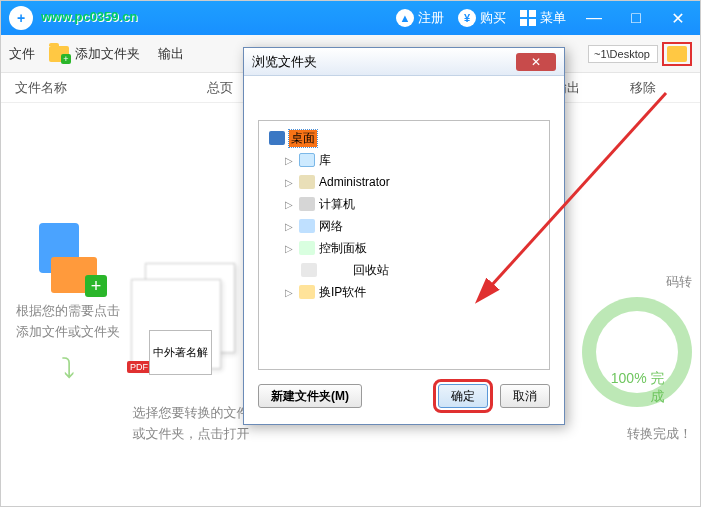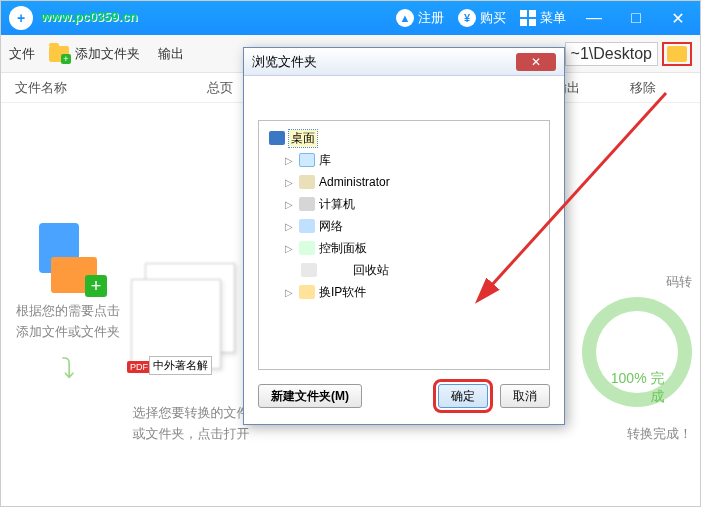--- a/index.html
+++ b/index.html
@@ -16,21 +16,21 @@
 .titlebar .right .grid span { background: #fff; }
 .titlebar .right .win { width: 28px; text-align: center; font-size: 16px; }
 
 
 .toolbar { height: 38px; background: #f7f7f7; border-bottom: 1px solid #e5e5e5; display: flex; align-items: center; padding: 0 8px; font-size: 13px; color: #333; }
 .toolbar .btn { display: flex; align-items: center; gap: 6px; margin-right: 14px; }
 .toolbar .folder-icon { width: 20px; height: 16px; background: #ffc843; border-radius: 2px; position: relative; }
 .toolbar .folder-icon::before { content: ""; position: absolute; top: -3px; left: 0; width: 10px; height: 3px; background: #ffc843; border-radius: 2px 2px 0 0; }
 .toolbar .plus { position: absolute; bottom: -2px; right: -2px; width: 10px; height: 10px; background: #2ab62a; color: #fff; font-size: 9px; line-height: 10px; text-align: center; border-radius: 2px; }
 .toolbar .output { margin-left: 4px; }
-.toolbar .path { margin-left: auto; background: #fff; border: 1px solid #ccc; padding: 2px 5px; font-size: 16px; min-width: 70px; }
+.toolbar .path { margin-left: auto; background: #fff; border: 1px solid #ccc; padding: 2px 5px; font-size: 11px; min-width: 70px; }
 .toolbar .browse { width: 30px; height: 24px; border: 2px solid #e03030; margin-left: 4px; display: flex; align-items: center; justify-content: center; position: relative; }
 .toolbar .browse .fi { width: 20px; height: 16px; background: #ffc843; border-radius: 2px; }
 
 
 .colheaders { height: 30px; display: flex; align-items: center; padding: 0 14px; font-size: 13px; color: #555; border-bottom: 1px solid #eee; }
 .colheaders span { margin-right: 30px; }
 .colheaders .r { margin-left: auto; display: flex; gap: 20px; }
 
 
 .main { position: relative; height: calc(100% - 102px); background: #fff; }
@@ -44,21 +44,21 @@
 .leftcard .tx { font-size: 13px; color: #888; line-height: 1.6; }
 .leftcard .arrow { margin-top: 10px; color: #9fd88a; font-size: 28px; }
 
 
 .midprev { position: absolute; left: 130px; top: 160px; width: 120px; }
 .midprev .pile { position: relative; width: 110px; height: 110px; }
 .midprev .sheet { position: absolute; background: #fff; border: 1px solid #ccc; width: 90px; height: 90px; box-shadow: 2px 2px 4px rgba(0,0,0,.1); filter: blur(1px); }
 .midprev .sheet.a { left: 14px; top: 0; }
 .midprev .sheet.b { left: 0; top: 16px; }
 .midprev .pdf { position: absolute; left: -4px; bottom: 0; background: #e03030; color: #fff; font-size: 9px; padding: 1px 3px; border-radius: 2px; }
-.midprev .label { position: absolute; left: 18px; bottom: -2px; font-size: 11px; background: #fff; border: 1px solid #bbb; padding: 1px 3px; }
+.midprev .label { position: absolute; left: 18px; bottom: -2px; font-size: 11px; background: #fff; border: 1px solid #bbb; padding: 14px 3px; }
 .midprev .hint { margin-top: 30px; font-size: 13px; color: #888; line-height: 1.6; text-align: center; width: 160px; margin-left: -20px; }
 
 
 .rightcard { position: absolute; right: 8px; top: 170px; text-align: right; font-size: 13px; color: #888; }
 .rightcard .donut { width: 110px; height: 110px; border-radius: 50%; background: conic-gradient(#bde8b6 0 360deg); position: relative; margin: 0 auto; }
 .rightcard .donut::after { content: ""; position: absolute; inset: 14px; background: #fff; border-radius: 50%; }
 .rightcard .pct { position: absolute; left: 50%; top: 50%; transform: translate(-50%, -50%); color: #6fc65f; font-size: 14px; z-index: 1; margin-top: 36px; }
 .rightcard .done { margin-top: 18px; }
 
 
@@ -74,21 +74,21 @@
 .dialog .tree .tw { width: 10px; color: #888; font-size: 10px; }
 .dialog .tree .ico { width: 16px; height: 14px; display: inline-block; }
 .dialog .tree .ico.desk { background: #3b78c4; border-radius: 2px; }
 .dialog .tree .ico.lib { background: #cdeaff; border: 1px solid #7bb8e8; border-radius: 2px; }
 .dialog .tree .ico.user { background: #e9dfb8; border-radius: 2px; }
 .dialog .tree .ico.comp { background: #d6d6d6; border-radius: 2px; }
 .dialog .tree .ico.net { background: #bfe0ff; border-radius: 2px; }
 .dialog .tree .ico.ctrl { background: #d9ffe0; border-radius: 2px; }
 .dialog .tree .ico.bin { background: #e8e8e8; border-radius: 2px; }
 .dialog .tree .ico.fold { background: #ffe39a; border-radius: 2px; }
-.dialog .tree .selected span.lbl { background: #fef9c3; outline: 1px dotted #4a90d9; padding: 0 2px; }
+.dialog .tree .selected span.lbl { background: #f97316; outline: 1px dotted #4a90d9; padding: 0 2px; }
 .dialog .btns { display: flex; gap: 12px; padding: 14px 14px 16px; justify-content: flex-end; align-items: center; }
 .dialog .btns button { height: 24px; padding: 0 12px; font-size: 12px; background: linear-gradient(#fdfdfd, #e7e7e7); border: 1px solid #9a9a9a; border-radius: 3px; cursor: pointer; }
 .dialog .btns .newf { margin-right: auto; font-weight: bold; }
 .dialog .btns .ok { outline: 3px solid #e03030; outline-offset: 2px; border: 1px solid #5a98d8; background: linear-gradient(#eaf3fc,#cfe4f7); }
 
 
 .red-arrow { position: absolute; left: 440px; top: 86px; width: 240px; height: 240px; pointer-events: none; z-index: 60; }
 
 </style>
 </head>

